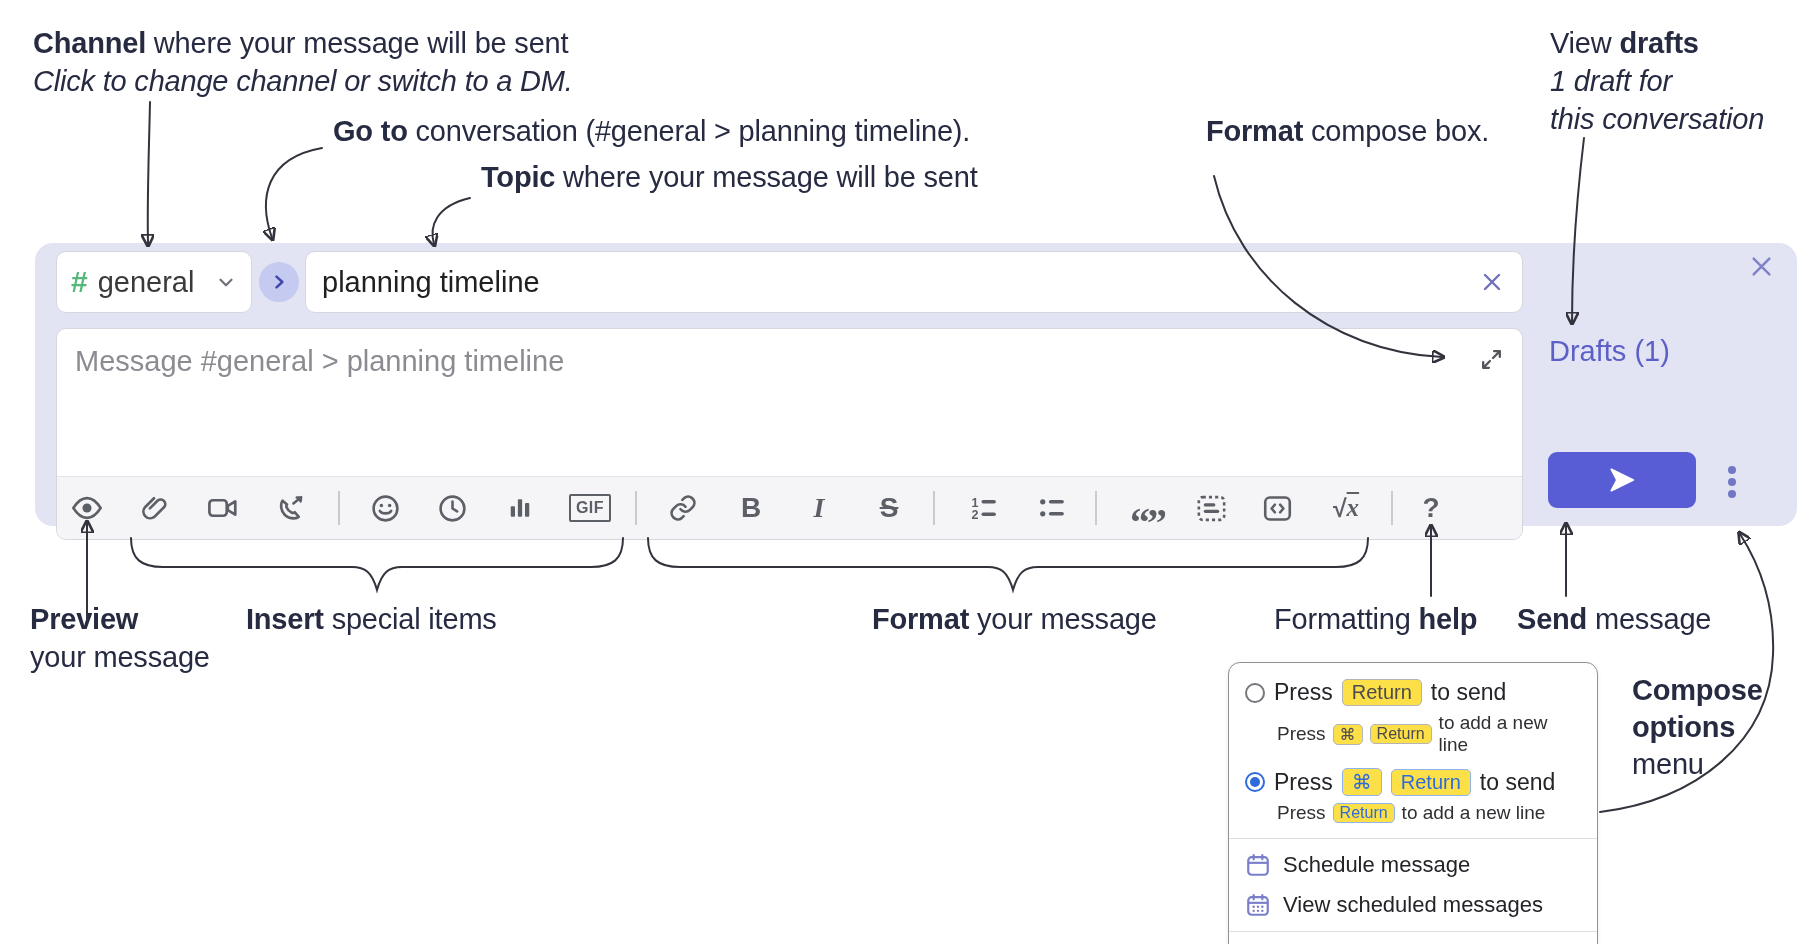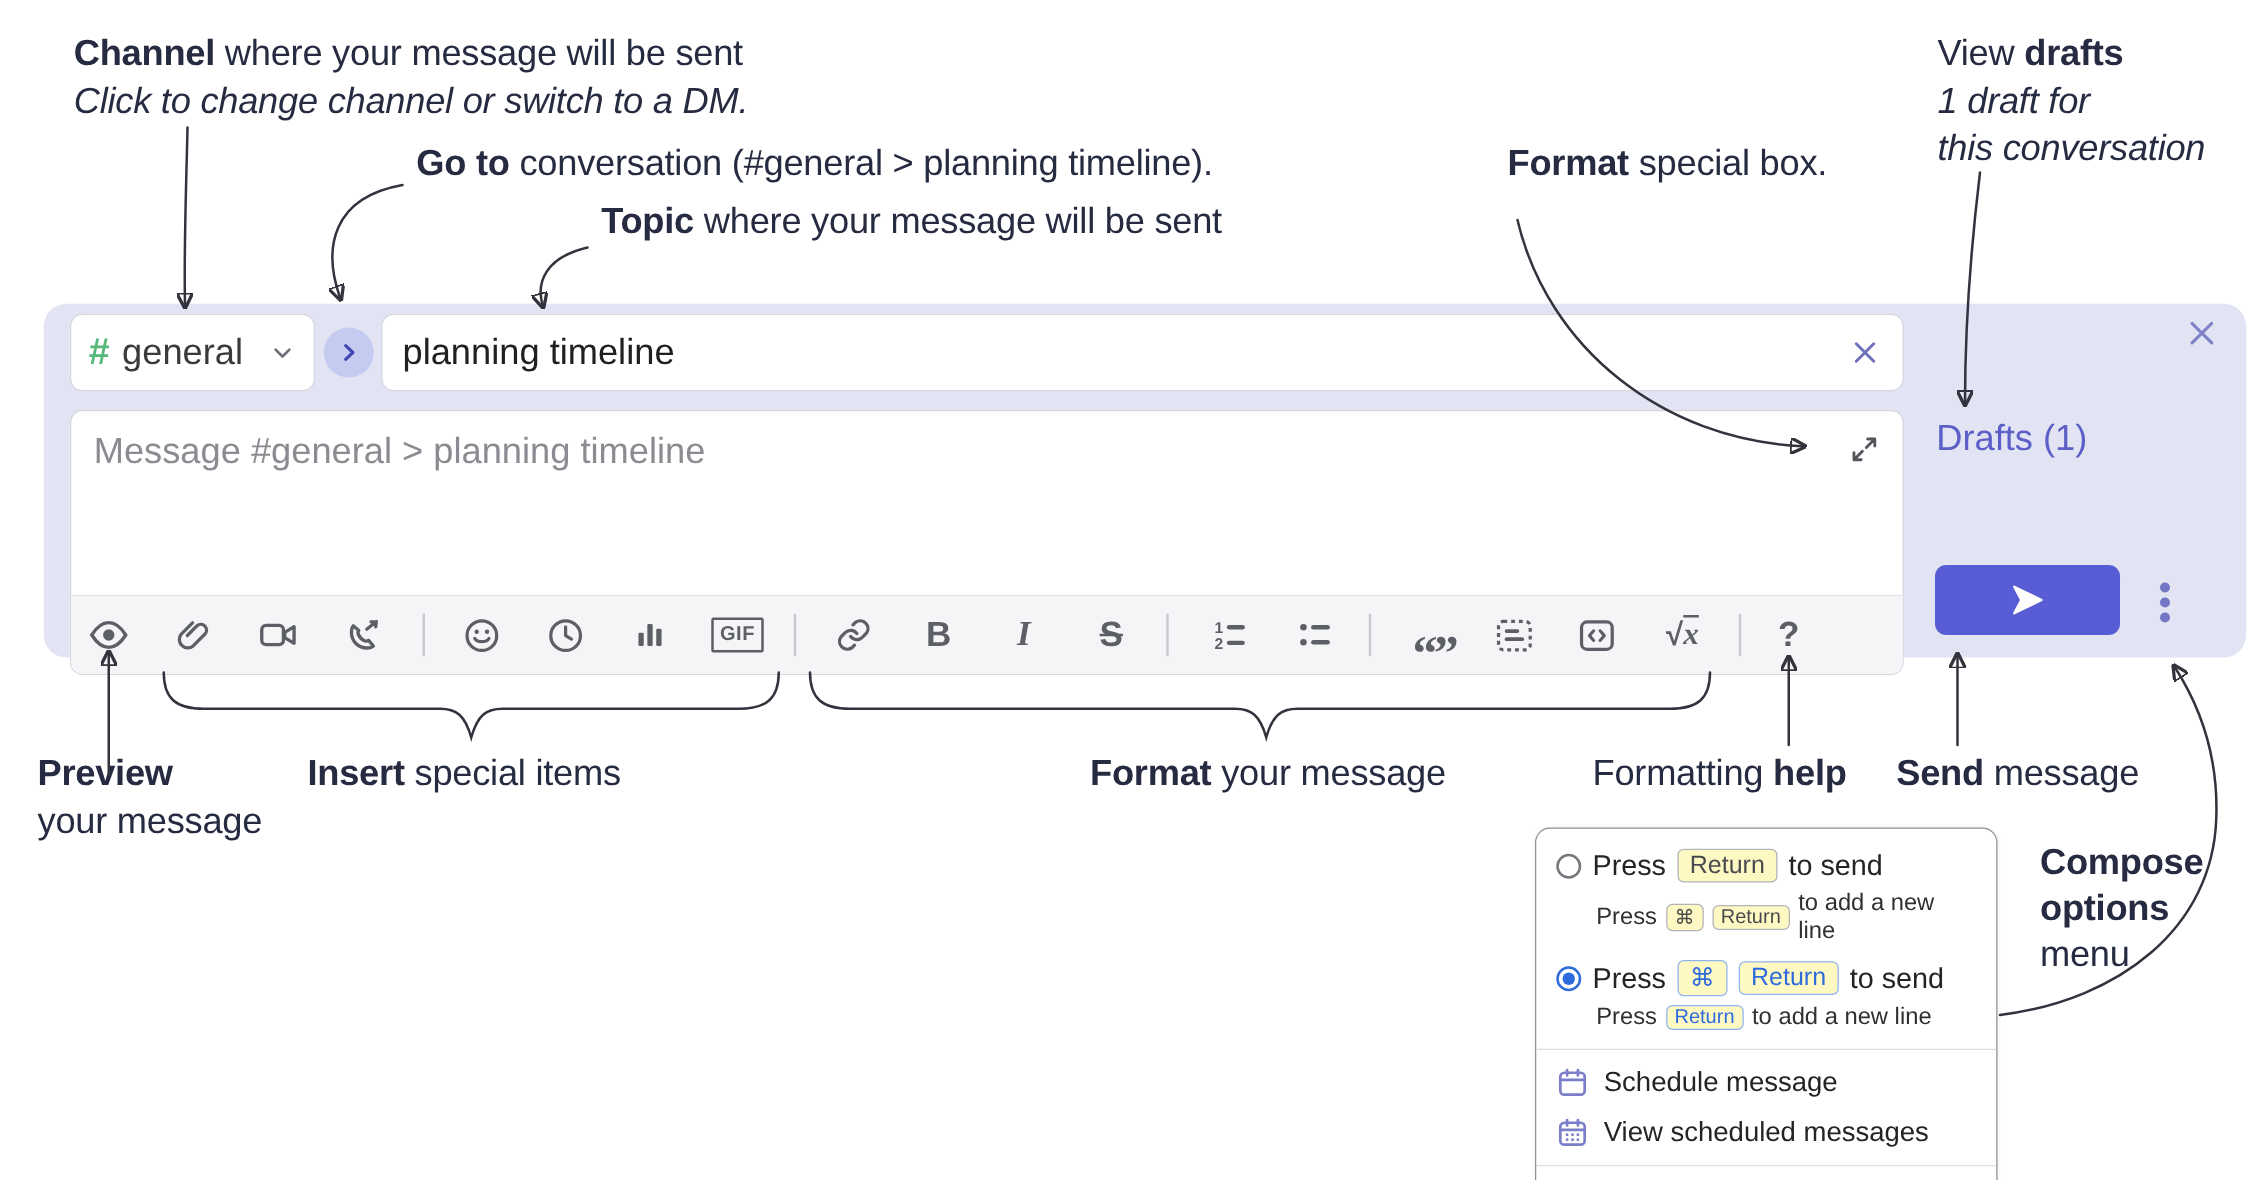--- a/index.html
+++ b/index.html
@@ -89,21 +89,21 @@
     background:#fff;border:1.5px solid #909095;border-radius:12px;
     padding:12px 0 6px 0;z-index:4;box-shadow:0 1px 4px rgba(0,0,0,0.08);
     color:#242428;
   }
   .opt{padding:4px 16px 2px 16px;}
   .opt-main{display:flex;align-items:center;gap:9px;font-size:23px;}
   .opt-sub{display:flex;align-items:center;gap:7px;font-size:19px;margin:6px 0 6px 32px;color:#303034;}
   .radio{width:20px;height:20px;border-radius:50%;border:2px solid #76767c;box-sizing:border-box;flex:none;cursor:pointer;}
   .radio.sel{border-color:#2e6bdb;position:relative;}
   .radio.sel::after{content:"";position:absolute;left:3px;top:3px;width:10px;height:10px;border-radius:50%;background:#2e6bdb;}
-  .key{border:1.5px solid #b3b3b8;border-radius:5px;background:#fef9c3;color:#4a4a4f;padding:1px 9px;font-size:20px;}
+  .key{border:1.5px solid #b3b3b8;border-radius:5px;background:#fde047;color:#4a4a4f;padding:1px 9px;font-size:20px;}
   .key.sm{font-size:16px;padding:0 6px;}
   .key.blue{border-color:#8fb3ec;color:#2e6bdb;}
   .pdiv{height:1px;background:#dddde2;margin:6px 0;}
   .mitem{display:flex;align-items:center;gap:12px;font-size:22px;padding:7px 16px;cursor:pointer;}
   .mic{color:#7b7ec9;display:flex;flex:none;}
 </style>
 </head>
 <body>
 
 <svg id="overlay" width="1814" height="944">
@@ -118,35 +118,35 @@
   <path d="M 1214 176 C 1238 278, 1330 352, 1442 357" marker-end="url(#ah)"></path>
   <path d="M 1584 138 C 1577 196, 1572 254, 1572 322" marker-end="url(#ah)"></path>
   <path d="M 87 620 L 87 523" marker-end="url(#ah)"></path>
   <path d="M 1431 596 L 1431 527" marker-end="url(#ah)"></path>
   <path d="M 1566 596 L 1566 525" marker-end="url(#ah)"></path>
   <path d="M 1600 812 C 1696 800, 1770 742, 1773 655 C 1775 602, 1758 562, 1740 534" marker-end="url(#ah)"></path>
   <path d="M 131 538 C 131 559, 141 567, 163 567 L 352 567 C 365 567, 372 572, 377 590 C 382 572, 389 567, 402 567 L 591 567 C 613 567, 623 559, 623 538"></path>
   <path d="M 648 538 C 648 559, 658 567, 680 567 L 988 567 C 1001 567, 1008 572, 1013 590 C 1018 572, 1025 567, 1038 567 L 1336 567 C 1358 567, 1368 559, 1368 538"></path>
 </svg>
 
-<div class="abs ann nowrap" style="left:33px;top:24px;margin-left:26px;">
+<div class="abs ann nowrap" style="left:33px;top:24px;">
   <div><b>Channel</b><span> where your message will be sent</span></div>
   <div class="it">Click to change channel or switch to a DM.</div>
 </div>
 
 <div class="abs ann nowrap" style="left:333px;top:112px;">
   <b>Go to</b><span> conversation (#general &gt; planning timeline).</span>
 </div>
 
 <div class="abs ann nowrap" style="left:481px;top:158px;">
   <b>Topic</b><span> where your message will be sent</span>
 </div>
 
 <div class="abs ann nowrap" style="left:1206px;top:112px;">
-  <b>Format</b><span> special box.</span>
+  <b>Format</b><span> compose box.</span>
 </div>
 
 <div class="abs ann nowrap" style="left:1550px;top:24px;">
   <div><span>View </span><b>drafts</b></div>
   <div class="it">1 draft for</div>
   <div class="it">this conversation</div>
 </div>
 
 <div class="abs panel">
 

